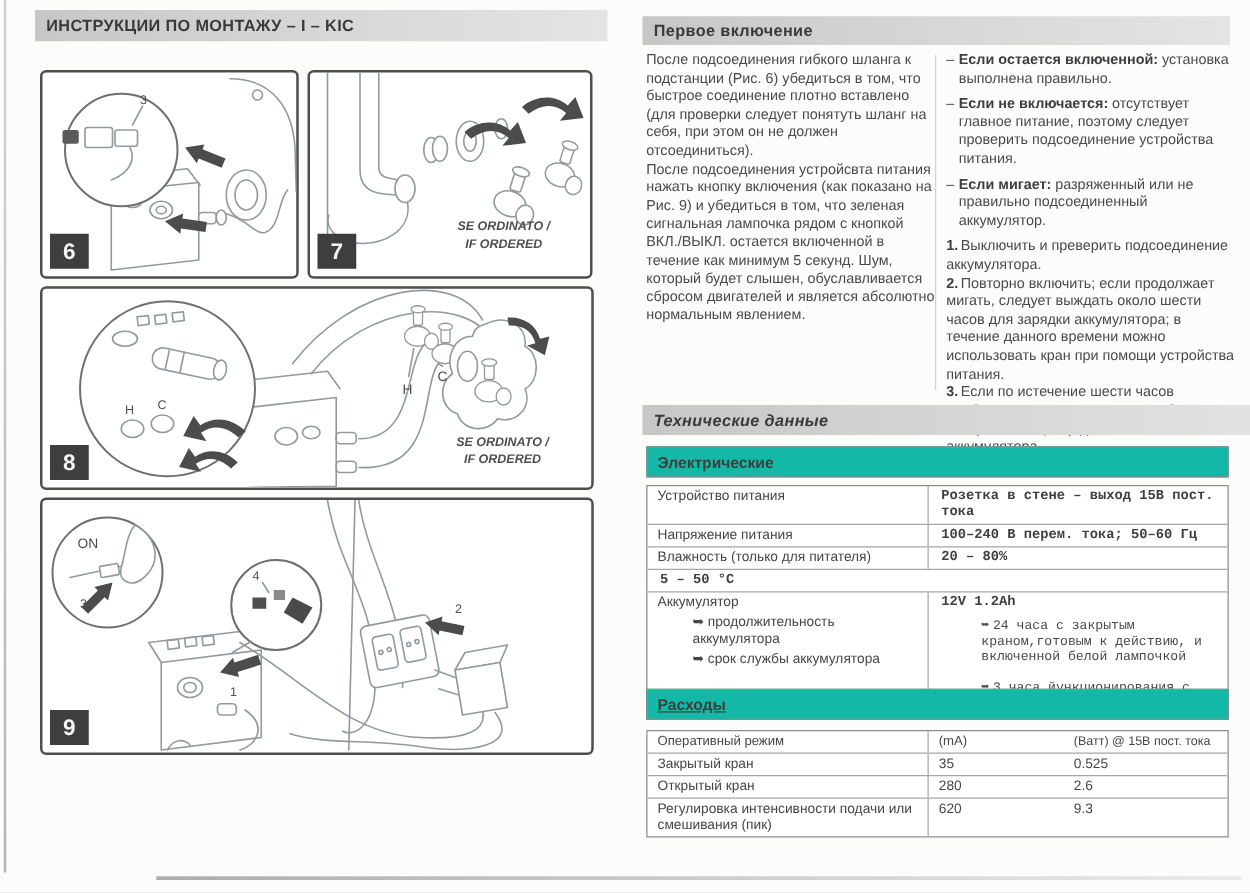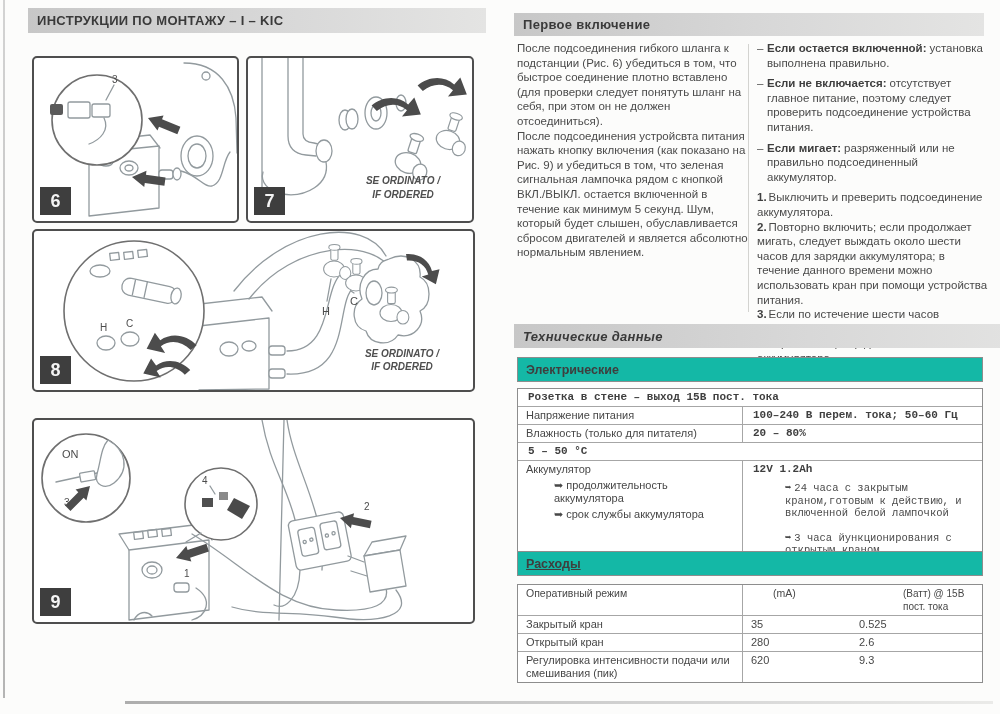--- a/index.html
+++ b/index.html
@@ -40,21 +40,21 @@
   .trow:first-child{border-top:none;}
   .tc{padding:2px 8px;line-height:13px;box-sizing:border-box;}
   .tc-l{width:225px;border-right:1px solid #a6a6a6;}
   .tc-r{flex:1;font-weight:bold;color:#3f3f3f;padding-left:10px;font-family:Liberation Mono, monospace;}
   .batt-sub{padding-left:28px;margin-top:3px;font-weight:normal;}
   .batt-note{font-weight:normal;font-size:10.5px;line-height:12.5px;margin-top:6px;color:#4a4a4a;margin-left:32px;}
   .mk{margin-right:3px;}
   .c1{width:225px;border-right:1px solid #a6a6a6;}
   .c2{width:108px;}
   .c3{flex:1;}
-  .chead{font-size:10.5px;gap:22px;}
+  .chead{font-size:10.5px;}
   .chead .c3{font-size:10px;}
 </style>
 </head>
 <body>
 
 <div class="canvas">
   <div class="edge-left"></div>
   <div class="edge-bottom"></div>
 
   <svg width="0" height="0" style="position:absolute">
@@ -174,21 +174,21 @@
       <text x="66" y="100" font-size="10">H</text>
       <text x="92" y="96" font-size="10">C</text>
       <text x="288" y="84" font-size="11">H</text>
       <text x="316" y="74" font-size="11">C</text>
       <text x="368" y="126" text-anchor="middle" class="fig-note">SE ORDINATO /</text>
       <text x="368" y="139" text-anchor="middle" class="fig-note">IF ORDERED</text>
     </svg>
     <div class="badge">8</div>
   </div>
 
-  <div class="figbox" style="left:32px;top:418px;width:443px;height:206px;">
+  <div class="figbox" style="left:32px;top:398px;width:443px;height:206px;">
     <svg viewBox="0 0 439 202" width="439" height="202">
       <g stroke="#929a9e" fill="none" stroke-width="1.3" stroke-linecap="round" stroke-linejoin="round">
         <line x1="250" y1="0" x2="245" y2="200"></line>
         <path d="M228 0 C238 60 268 80 266 150 C265 180 250 190 240 185"></path>
         <path d="M253 0 C260 50 292 90 288 150"></path>
         <path d="M95 130 L85 114 L168 104 L178 120"></path>
         <path d="M95 130 L175 120 L175 190 L95 200 Z" fill="#fff"></path>
         <rect x="100" y="112" width="9" height="7" transform="rotate(-7 104 115)"></rect>
         <rect x="114" y="110" width="9" height="7" transform="rotate(-7 118 113)"></rect>
         <rect x="128" y="109" width="9" height="7" transform="rotate(-7 132 112)"></rect>
@@ -265,20 +265,21 @@
     <p class="step"><span class="stepnum">2.</span><span>Повторно включить; если продолжает мигать, следует выждать около шести часов для зарядки аккумулятора; в течение данного времени можно использовать кран при помощи устройства питания.</span></p>
     <p class="step"><span class="stepnum">3.</span><span>Если по истечение шести часов проблема не исчезнет, следует обратиться в Сервисный центр для замены аккумулятора.</span></p>
   </div>
 
   <div class="bar" style="left:514px;top:324px;width:537px;height:24px;font-style:italic;">Технические данные</div>
 
   <div class="subhead" style="left:517px;top:357px;width:466px;height:25px;">Электрические</div>
 
   <div class="tbl" style="left:517px;top:388px;width:466px;">
     <div class="trow">
+      <div class="tc tc-l">Устройство питания</div>
       <div class="tc tc-r">Розетка в стене – выход 15В пост. тока</div>
     </div>
     <div class="trow">
       <div class="tc tc-l">Напряжение питания</div>
       <div class="tc tc-r">100–240 В перем. тока; 50–60 Гц</div>
     </div>
     <div class="trow">
       <div class="tc tc-l">Влажность (только для питателя)</div>
       <div class="tc tc-r">20 – 80%</div>
     </div>

